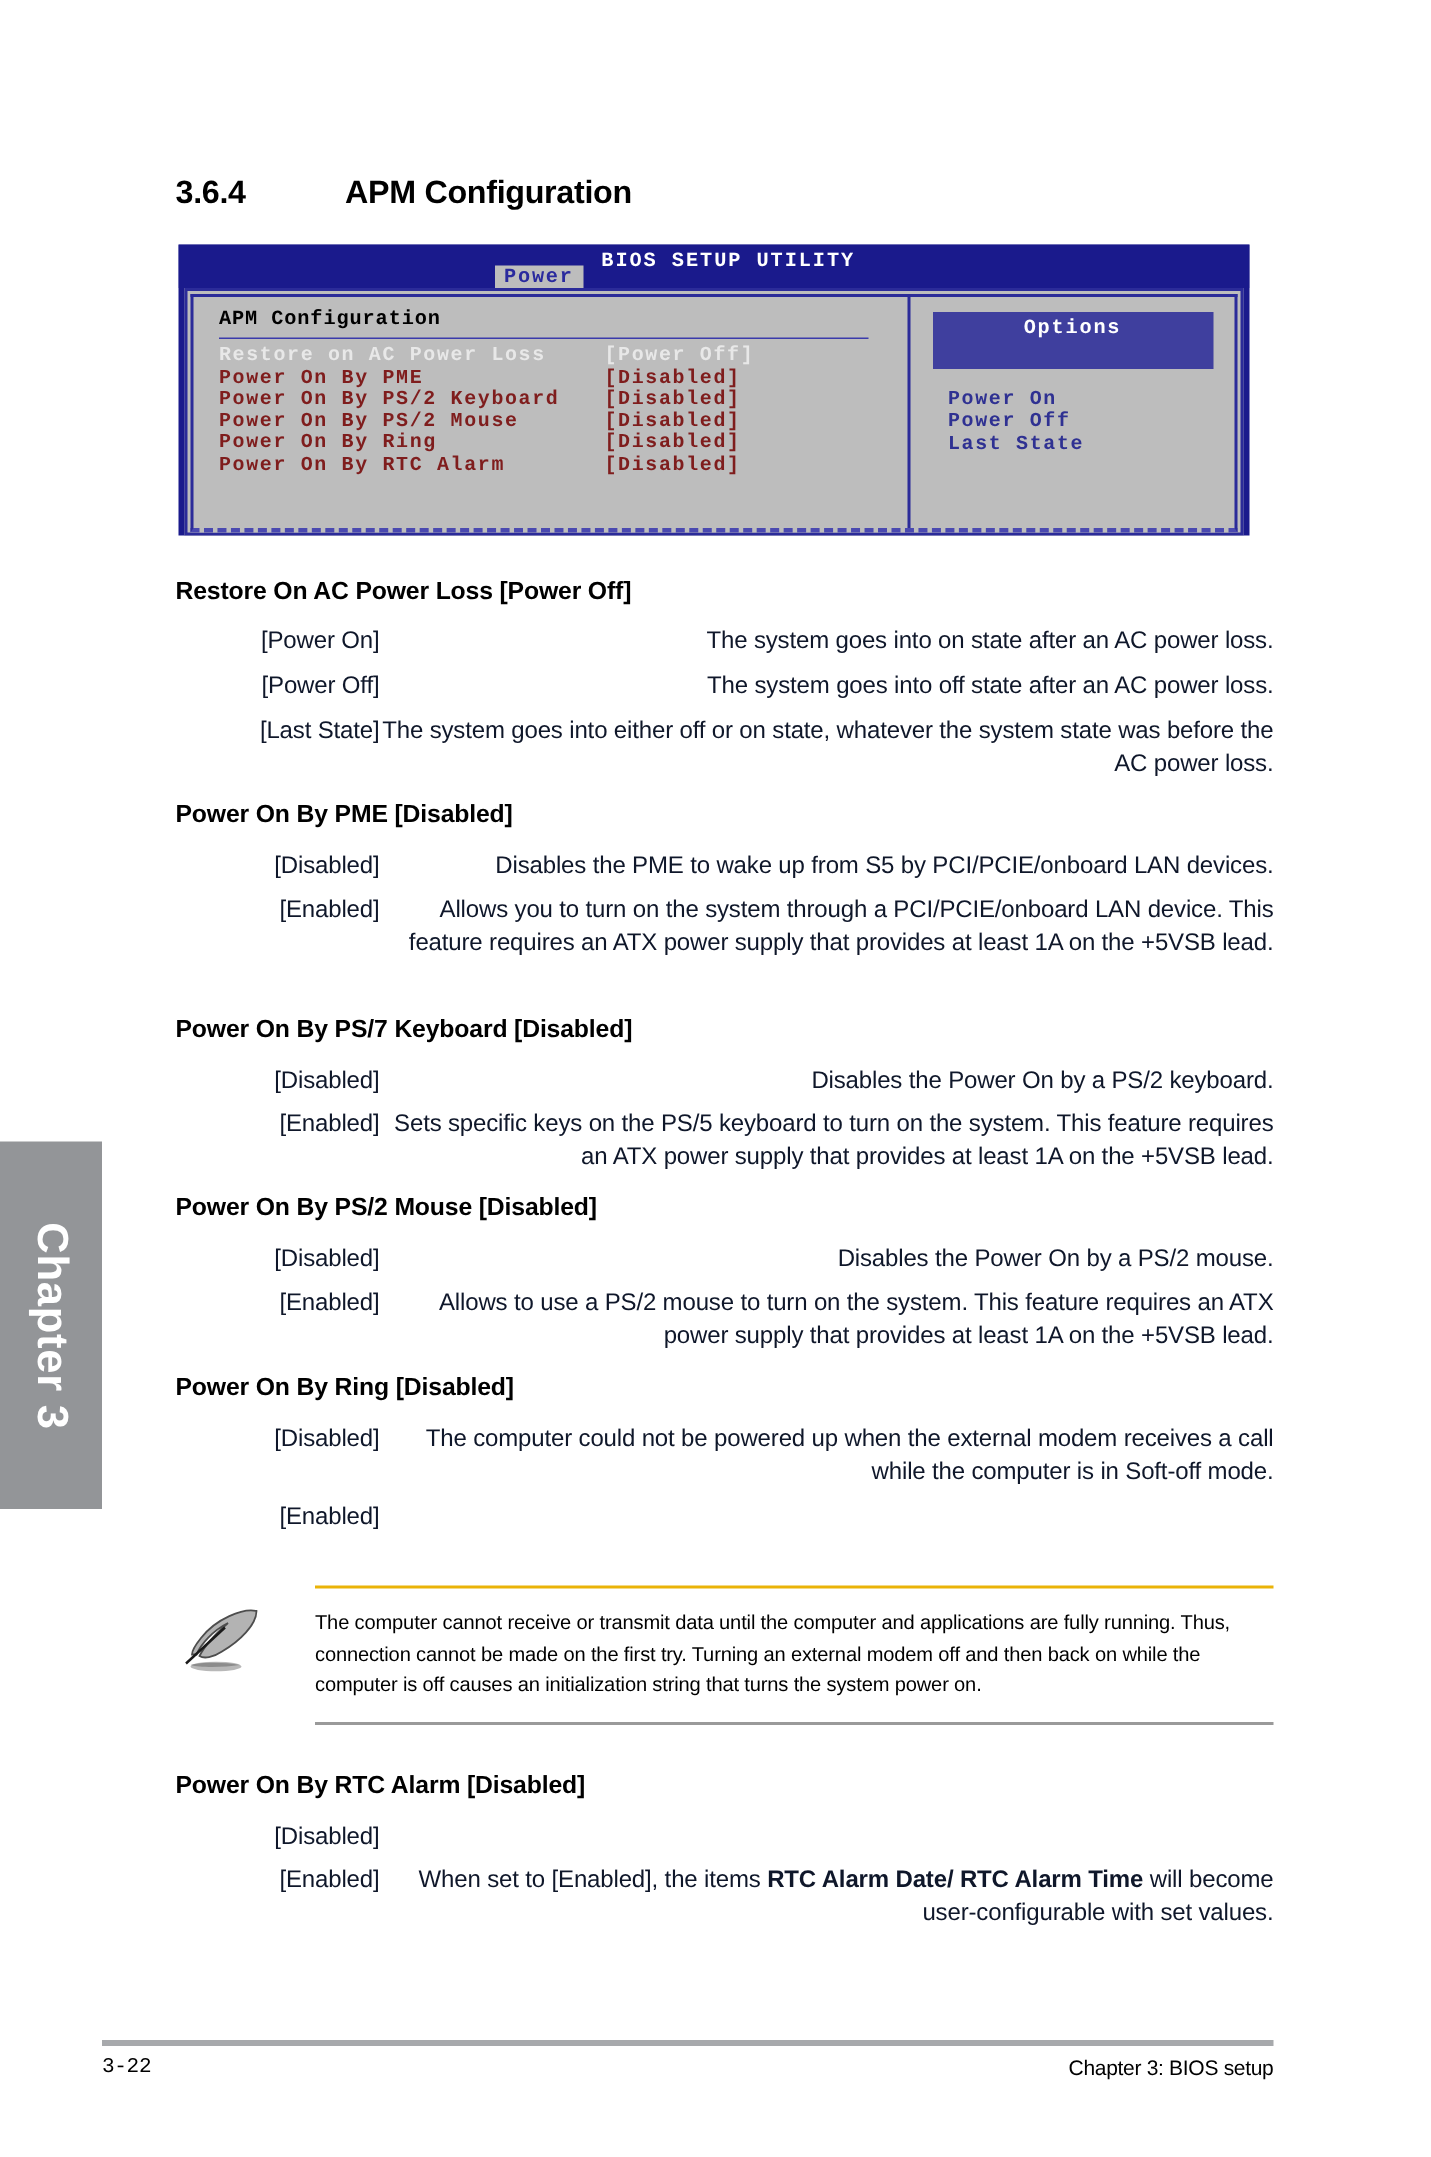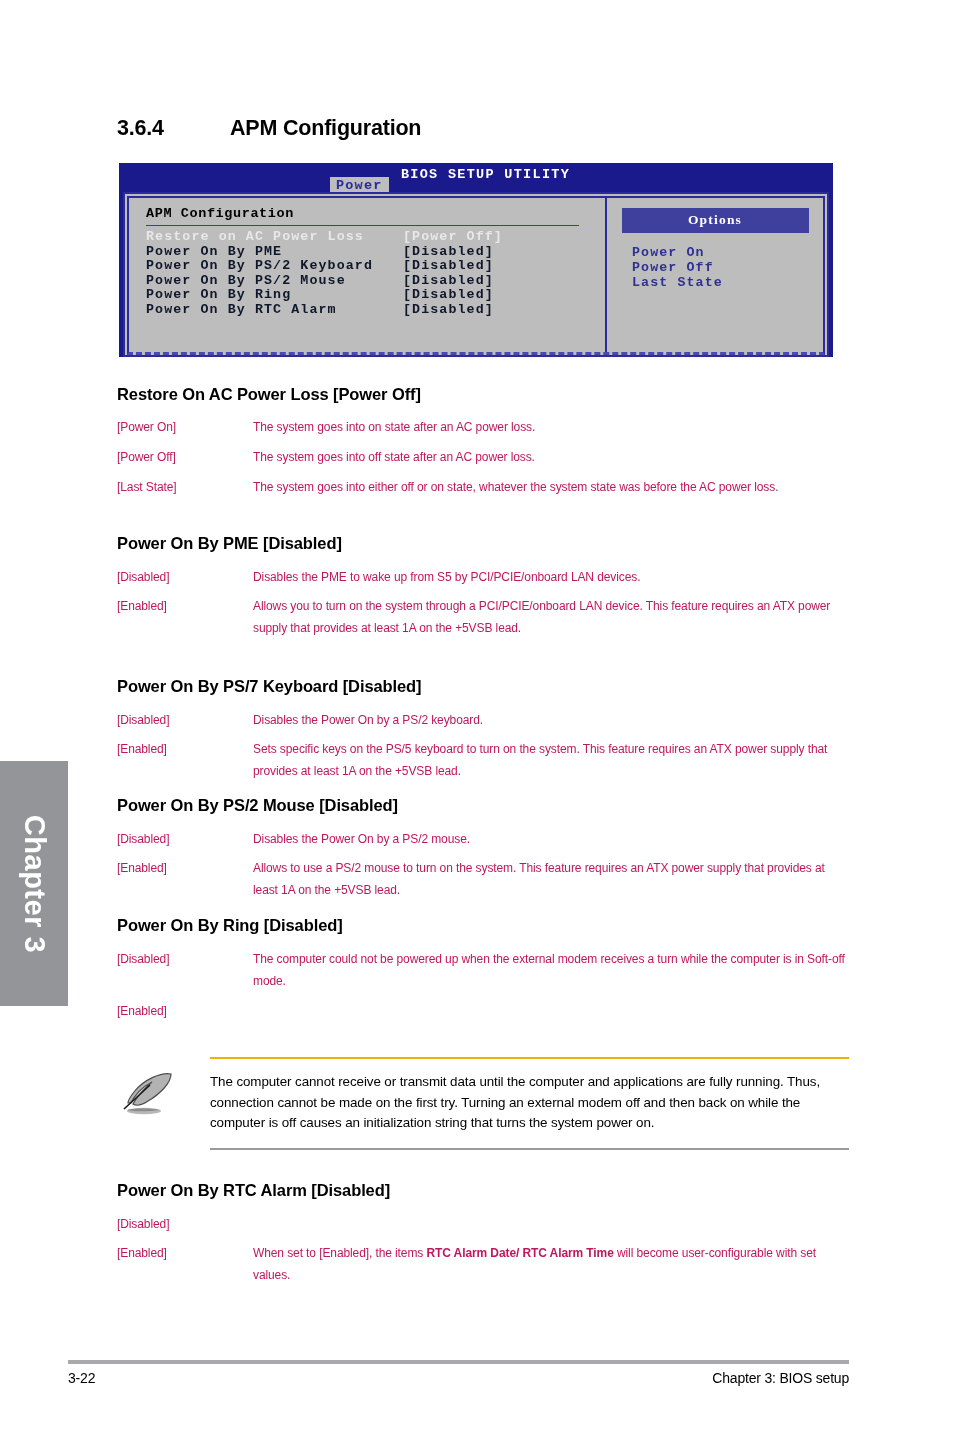--- a/index.html
+++ b/index.html
@@ -136,39 +136,38 @@
   }
   .bios-rows {
     margin-top: 4px;
   }
   .bios-row {
     display: flex;
     font-size: 13.3px;
     font-weight: bold;
     letter-spacing: 1.1px;
     line-height: 14.5px;
-    color: #0f172a;
+    color: #7f1d1d;
   }
   .bios-row.selected {
     color: #e8e8e8;
   }
   .bios-row .name { width: 257px; }
   .bios-row .val  { width: auto; }
 
   .options-head {
     width: 187px;
     margin: 0 auto;
     background: #3f3f9e;
     color: #ffffff;
     text-align: center;
     font-size: 13.5px;
     font-weight: bold;
     letter-spacing: 1.2px;
-    padding: 4px 0 5px 0;
-    font-family: Liberation Serif, serif;
+    padding: 4px 0 19px 0;
   }
   .options-list {
     margin-top: 12px;
     padding-left: 25px;
     color: #2f3192;
     font-size: 13.3px;
     font-weight: bold;
     letter-spacing: 1.1px;
     line-height: 15px;
   }
@@ -178,24 +177,25 @@
     position: absolute;
     margin: 0;
     font-size: 16.5px;
     font-weight: bold;
     letter-spacing: -0.1px;
     color: #000;
   }
   .defrow {
     position: absolute;
     display: flex;
-    font-size: 12px;
+    font-size: 16px;
     line-height: 21.5px;
     letter-spacing: -0.1px;
-    color: #be185d;
+    color: #0f172a;
+    text-align: right;
   }
   .defrow .term {
     width: 136px;
     flex: 0 0 136px;
   }
   .defrow .desc {
     flex: 1;
   }
 
   
@@ -231,20 +231,21 @@
     width: 781px;
     height: 4px;
     background: #a7a9ac;
   }
   .footer-left {
     position: absolute;
     left: 68px;
     top: 1370px;
     font-size: 14px;
     letter-spacing: -0.2px;
+    font-family: Liberation Mono, monospace;
   }
   .footer-right {
     position: absolute;
     right: 105px;
     top: 1370px;
     font-size: 14px;
     letter-spacing: -0.2px;
   }
   b { font-weight: bold; }
 </style>
@@ -345,21 +346,21 @@
       <div class="term">[Disabled]</div>
       <div class="desc">Disables the Power On by a PS/2 mouse.</div>
     </div>
     <div class="defrow" style="left: 117px; top: 858px; width: 732px;">
       <div class="term">[Enabled]</div>
       <div class="desc">Allows to use a PS/2 mouse to turn on the system. This feature requires an ATX power supply that provides at least 1A on the +5VSB lead.</div>
     </div>
     <h3 class="item-head" style="left: 117px; top: 916px; width: 740px;">Power On By Ring [Disabled]</h3>
     <div class="defrow" style="left: 117px; top: 949px; width: 732px;">
       <div class="term">[Disabled]</div>
-      <div class="desc">The computer could not be powered up when the external modem receives a turn while the computer is in Soft-off mode.</div>
+      <div class="desc">The computer could not be powered up when the external modem receives a call while the computer is in Soft-off mode.</div>
     </div>
     <div class="defrow" style="left: 117px; top: 1001px; width: 732px;">
       <div class="term">[Enabled]</div>
     </div>
     <h3 class="item-head" style="left: 117px; top: 1181px; width: 740px;">Power On By RTC Alarm [Disabled]</h3>
     <div class="defrow" style="left: 117px; top: 1214px; width: 732px;">
       <div class="term">[Disabled]</div>
     </div>
     <div class="defrow" style="left: 117px; top: 1243px; width: 732px;">
       <div class="term">[Enabled]</div>

